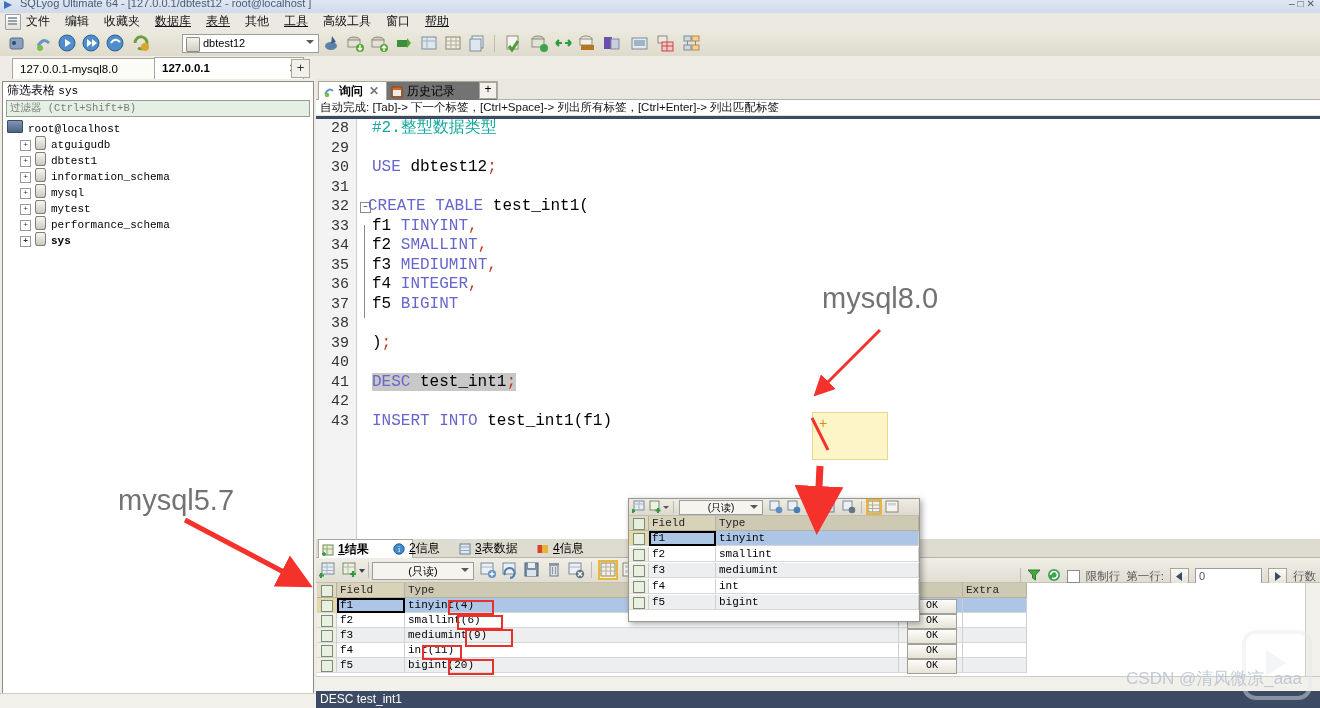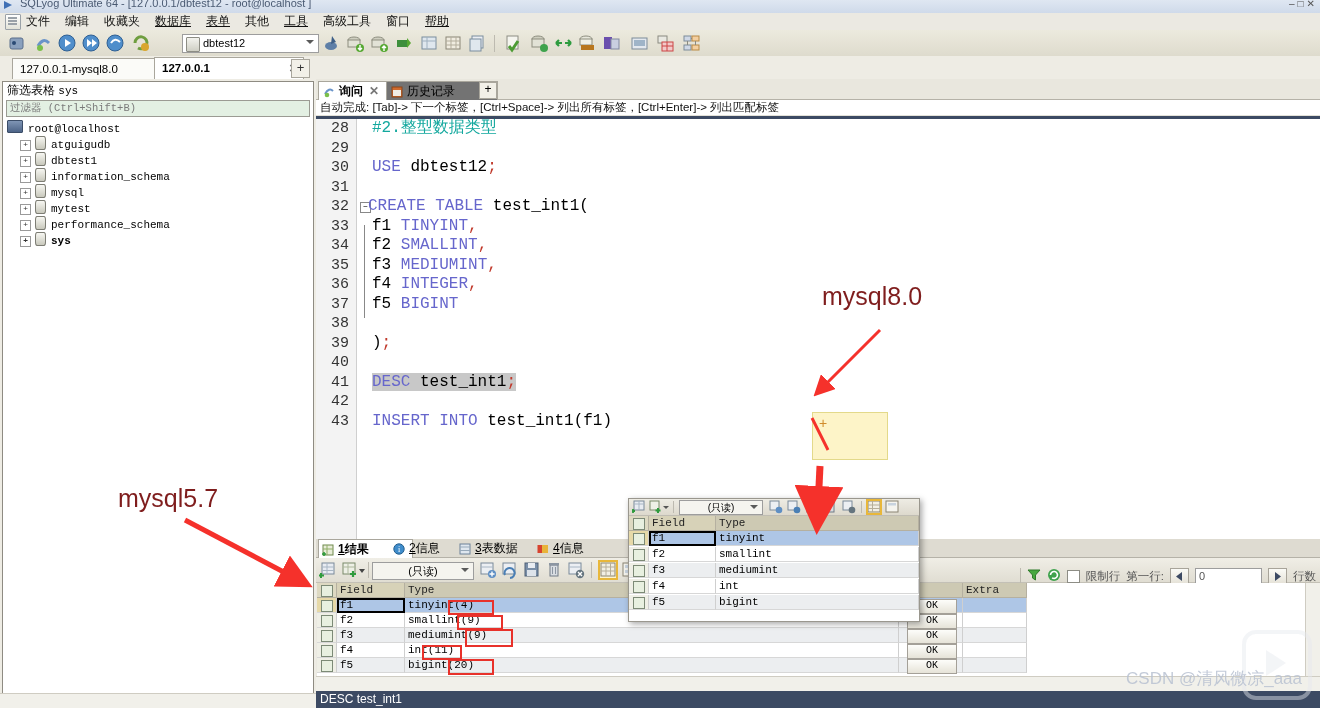--- a/index.html
+++ b/index.html
@@ -146,21 +146,21 @@
 
   
   .popup{position:absolute;left:628px;top:498px;width:290px;height:122px;background:#fff;
      border:1px solid #9a978e;box-shadow:2px 2px 6px rgba(0,0,0,.35);overflow:hidden;}
   .popup .ptool{position:absolute;left:0;top:0;right:0;height:16px;background:linear-gradient(#eeece4,#ddd9cd);
      border-bottom:1px solid #c0bdb3;}
   .popup .pt-ico{position:absolute;top:1px;width:14px;height:14px;}
   .popup .pgrid{position:absolute;left:0;top:17px;right:0;bottom:0;background:#fff;}
 
   
-  .anno{position:absolute;color:#7f1d1d;font-size:25px;font-family:"Liberation Sans",sans-serif;white-space:nowrap;}
+  .anno{position:absolute;color:#737373;font-size:29px;font-family:"Liberation Sans",sans-serif;white-space:nowrap;}
   .tooltipbox{position:absolute;background:#fdf4c8;border:1px solid #e3d98a;}
   .tooltipbox .pl{position:absolute;left:6px;top:2px;color:#d08b2c;font-size:14px;}
   .statusbar{position:absolute;left:0;bottom:0;right:0;height:17px;background:#3c4a63;color:#fff;font-size:12px;
      line-height:17px;padding-left:4px;}
   .watermark{position:absolute;right:18px;bottom:18px;color:#b9c2d2;font-size:17px;opacity:.85;white-space:nowrap;}
   .wm-logo{position:absolute;right:8px;bottom:8px;width:62px;height:62px;border:4px solid #e6e9ef;border-radius:14px;opacity:.45;}
   .wm-logo:after{content:"";position:absolute;left:20px;top:16px;border-left:20px solid #e6e9ef;
      border-top:13px solid transparent;border-bottom:13px solid transparent;}
   .vscroll{position:absolute;right:0;width:14px;background:#f1f0ea;border-left:1px solid #cfccc2;}
   .hscroll{position:absolute;left:0;right:0;height:14px;background:#f1f0ea;border-top:1px solid #cfccc2;}
@@ -582,21 +582,21 @@
           <div class="gcell" style="left:88px;top:15px;width:494px">tinyint(4)</div>
           <div class="gcell" style="left:582px;top:15px;width:64px"></div>
           <div class="gcell" style="left:646px;top:15px;width:64px"></div>
         </div>
 
         <div>
           <div class="gchk" style="left:0;top:30px">
               <i></i>
             </div>
           <div class="gcell" style="left:20px;top:30px;width:68px">f2</div>
-          <div class="gcell" style="left:88px;top:30px;width:494px">smallint(9)</div>
+          <div class="gcell" style="left:88px;top:30px;width:494px">smallint(6)</div>
           <div class="gcell" style="left:582px;top:30px;width:64px"></div>
           <div class="gcell" style="left:646px;top:30px;width:64px"></div>
         </div>
 
         <div class="grow-alt">
           <div class="gchk" style="left:0;top:45px">
               <i></i>
             </div>
           <div class="gcell" style="left:20px;top:45px;width:68px">f3</div>
           <div class="gcell" style="left:88px;top:45px;width:494px">mediumint(9)</div>

